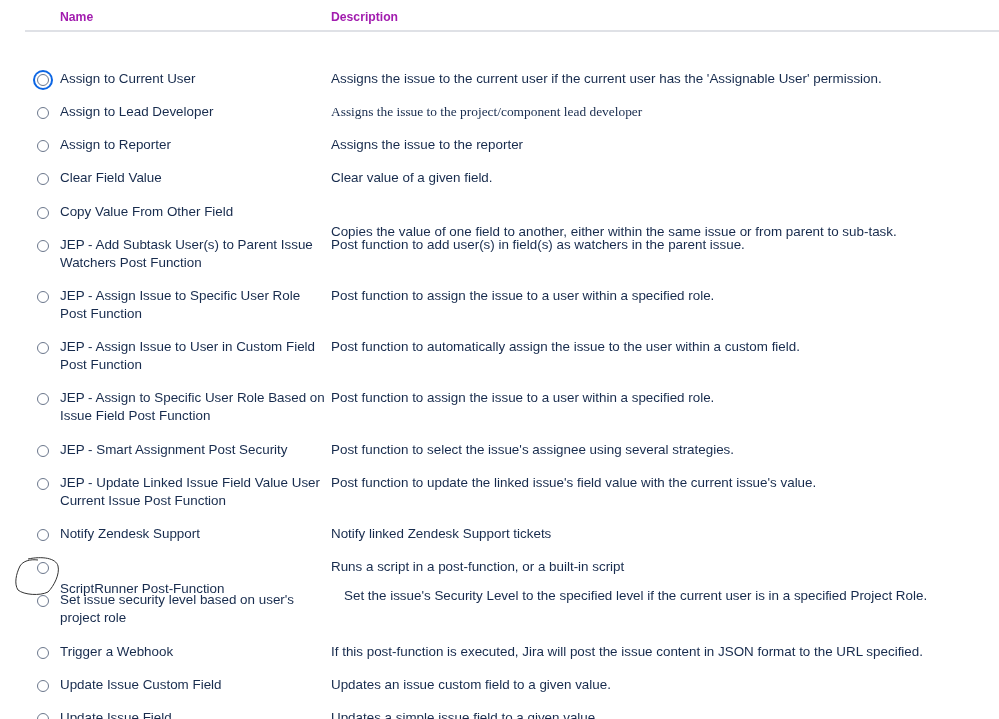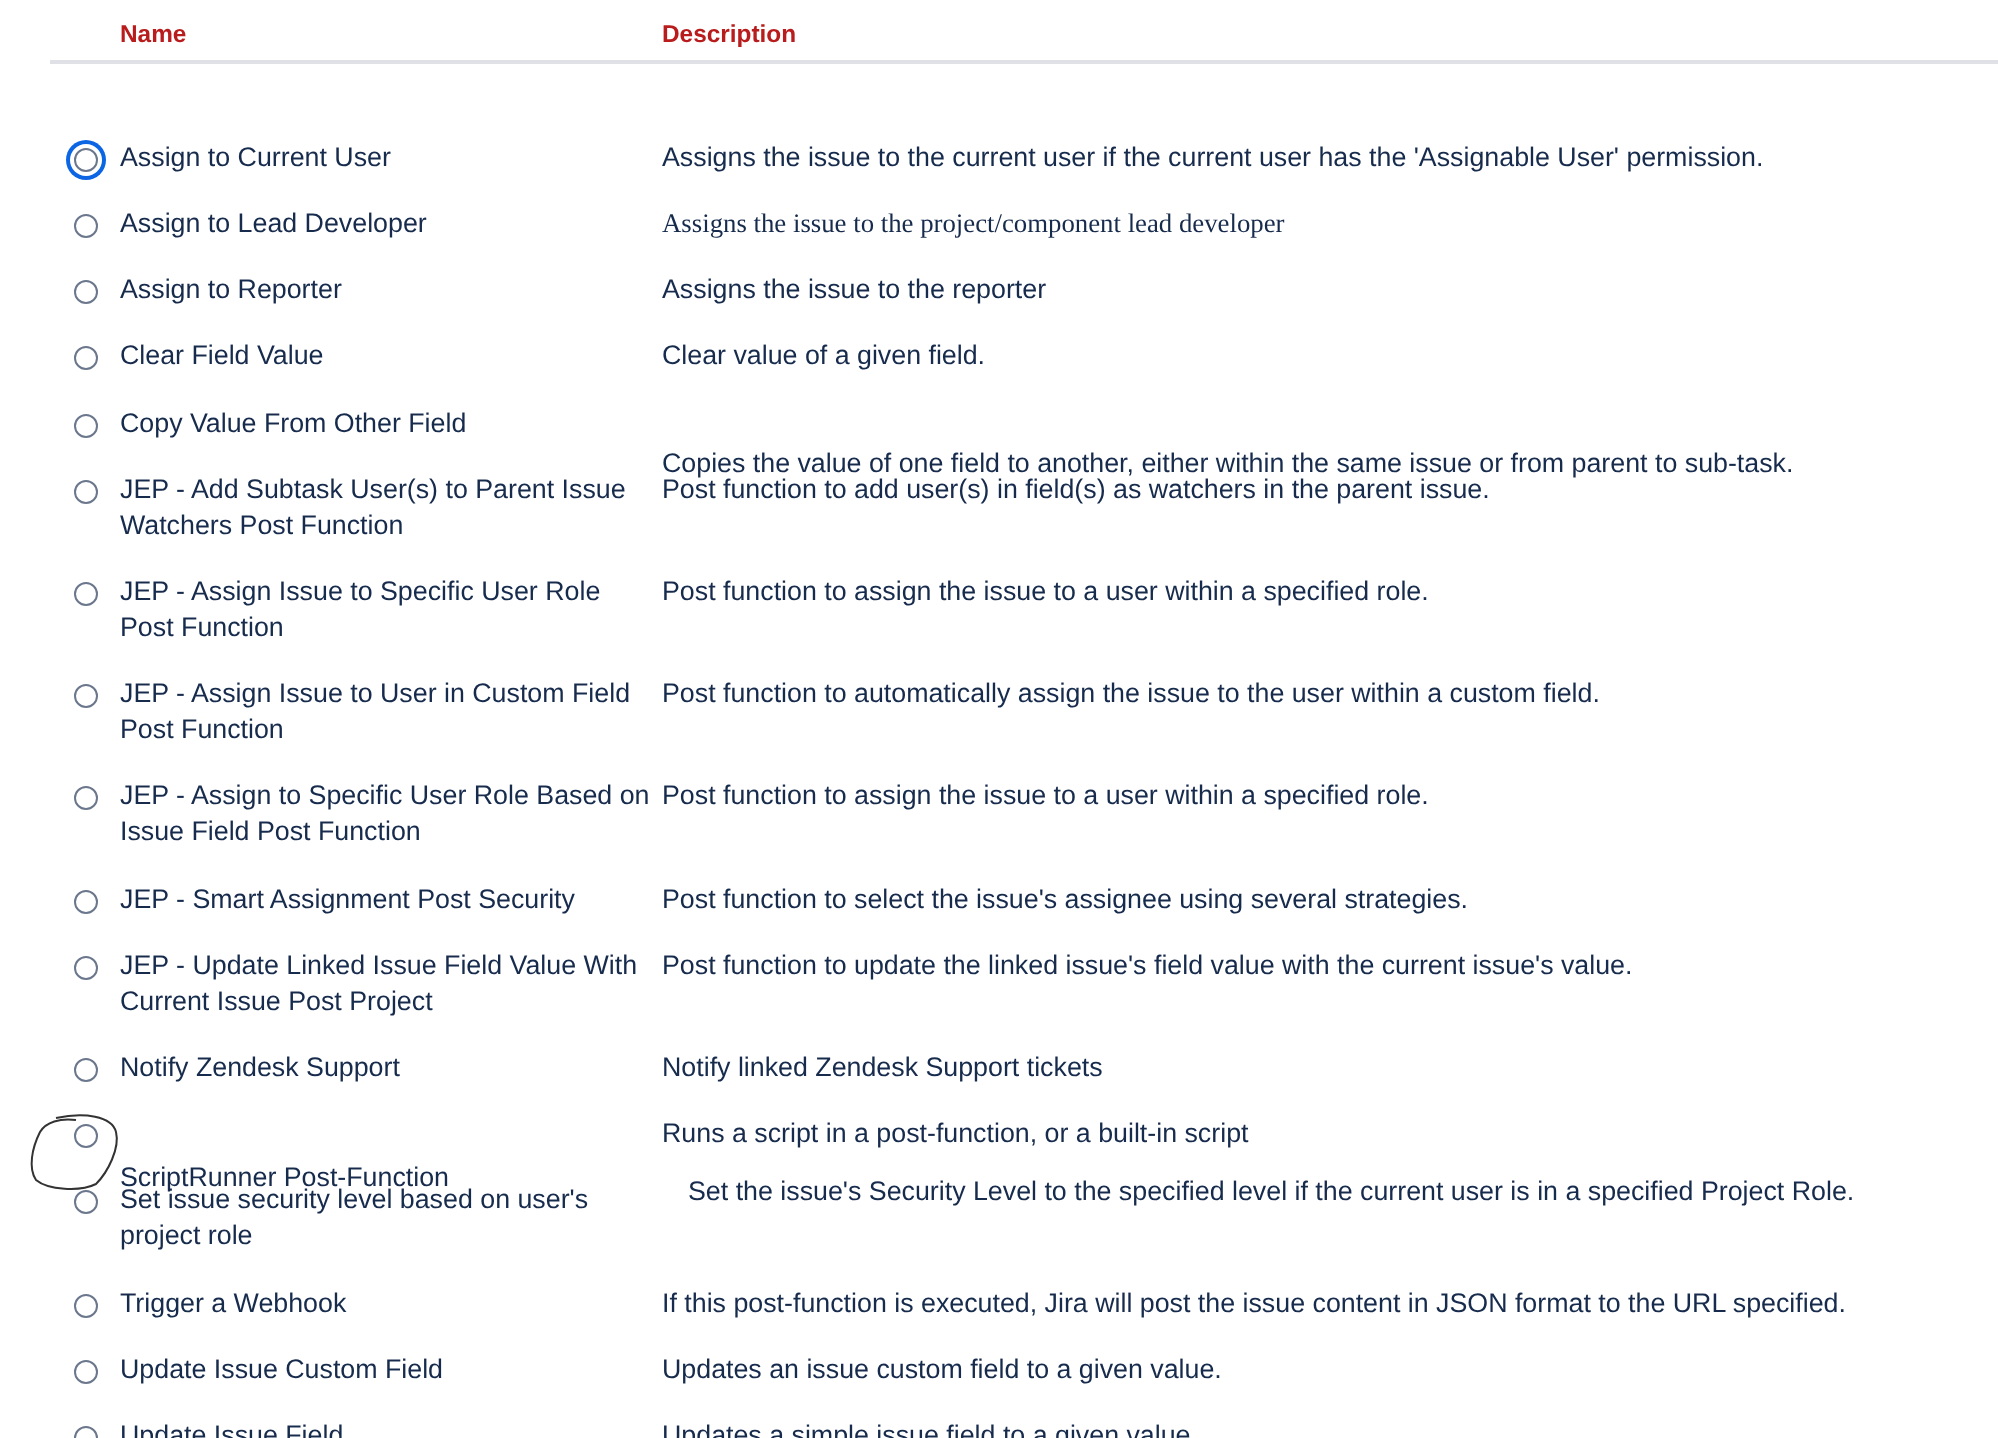--- a/index.html
+++ b/index.html
@@ -5,21 +5,21 @@
   html, body { margin: 0; padding: 0; background: #ffffff; }
   body {
     width: 999px; height: 719px; overflow: hidden; position: relative;
     font-family: "Liberation Sans", "DejaVu Sans", sans-serif;
     color: #172b4d; font-size: 13.4px;
   }
   .table { position: absolute; left: 25px; top: 0; width: 974px; }
   .header {
     position: relative; height: 30px;
     border-bottom: 2px solid #dfe1e6;
-    font-size: 12.2px; font-weight: 600; color: #b91c1c;
+    font-size: 12.2px; font-weight: 600; color: #a21caf;
   }
   .header .h-name { position: absolute; left: 35px; top: 10px; }
   .header .h-desc { position: absolute; left: 306px; top: 10px; }
   .row { position: relative; }
   .row .radio {
     position: absolute; left: 12px; width: 12px; height: 12px;
     border: 1px solid #6b778c; border-radius: 50%; background: #fff;
     box-sizing: border-box; cursor: pointer;
   }
   .row .radio.focused {
@@ -86,21 +86,21 @@
         <span class="name" style="top: 357px;">JEP - Assign to Specific User Role Based on Issue Field Post Function</span>
         <span class="desc" style="top: 357px;">Post function to assign the issue to a user within a specified role.</span>
       </div>
       <div class="row">
         <span class="radio" style="top: 413px;"></span>
         <span class="name" style="top: 409px;">JEP - Smart Assignment Post Security</span>
         <span class="desc" style="top: 409px;">Post function to select the issue's assignee using several strategies.</span>
       </div>
       <div class="row">
         <span class="radio" style="top: 446px;"></span>
-        <span class="name" style="top: 442px;">JEP - Update Linked Issue Field Value With Current Issue Post Project</span>
+        <span class="name" style="top: 442px;">JEP - Update Linked Issue Field Value User Current Issue Post Function</span>
         <span class="desc" style="top: 442px;">Post function to update the linked issue's field value with the current issue's value.</span>
       </div>
       <div class="row">
         <span class="radio" style="top: 497px;"></span>
         <span class="name" style="top: 493px;">Notify Zendesk Support</span>
         <span class="desc" style="top: 493px;">Notify linked Zendesk Support tickets</span>
       </div>
       <div class="row">
         <span class="radio" style="top: 530px;"></span>
         <span class="name" style="top: 548px;">ScriptRunner Post-Function</span>

